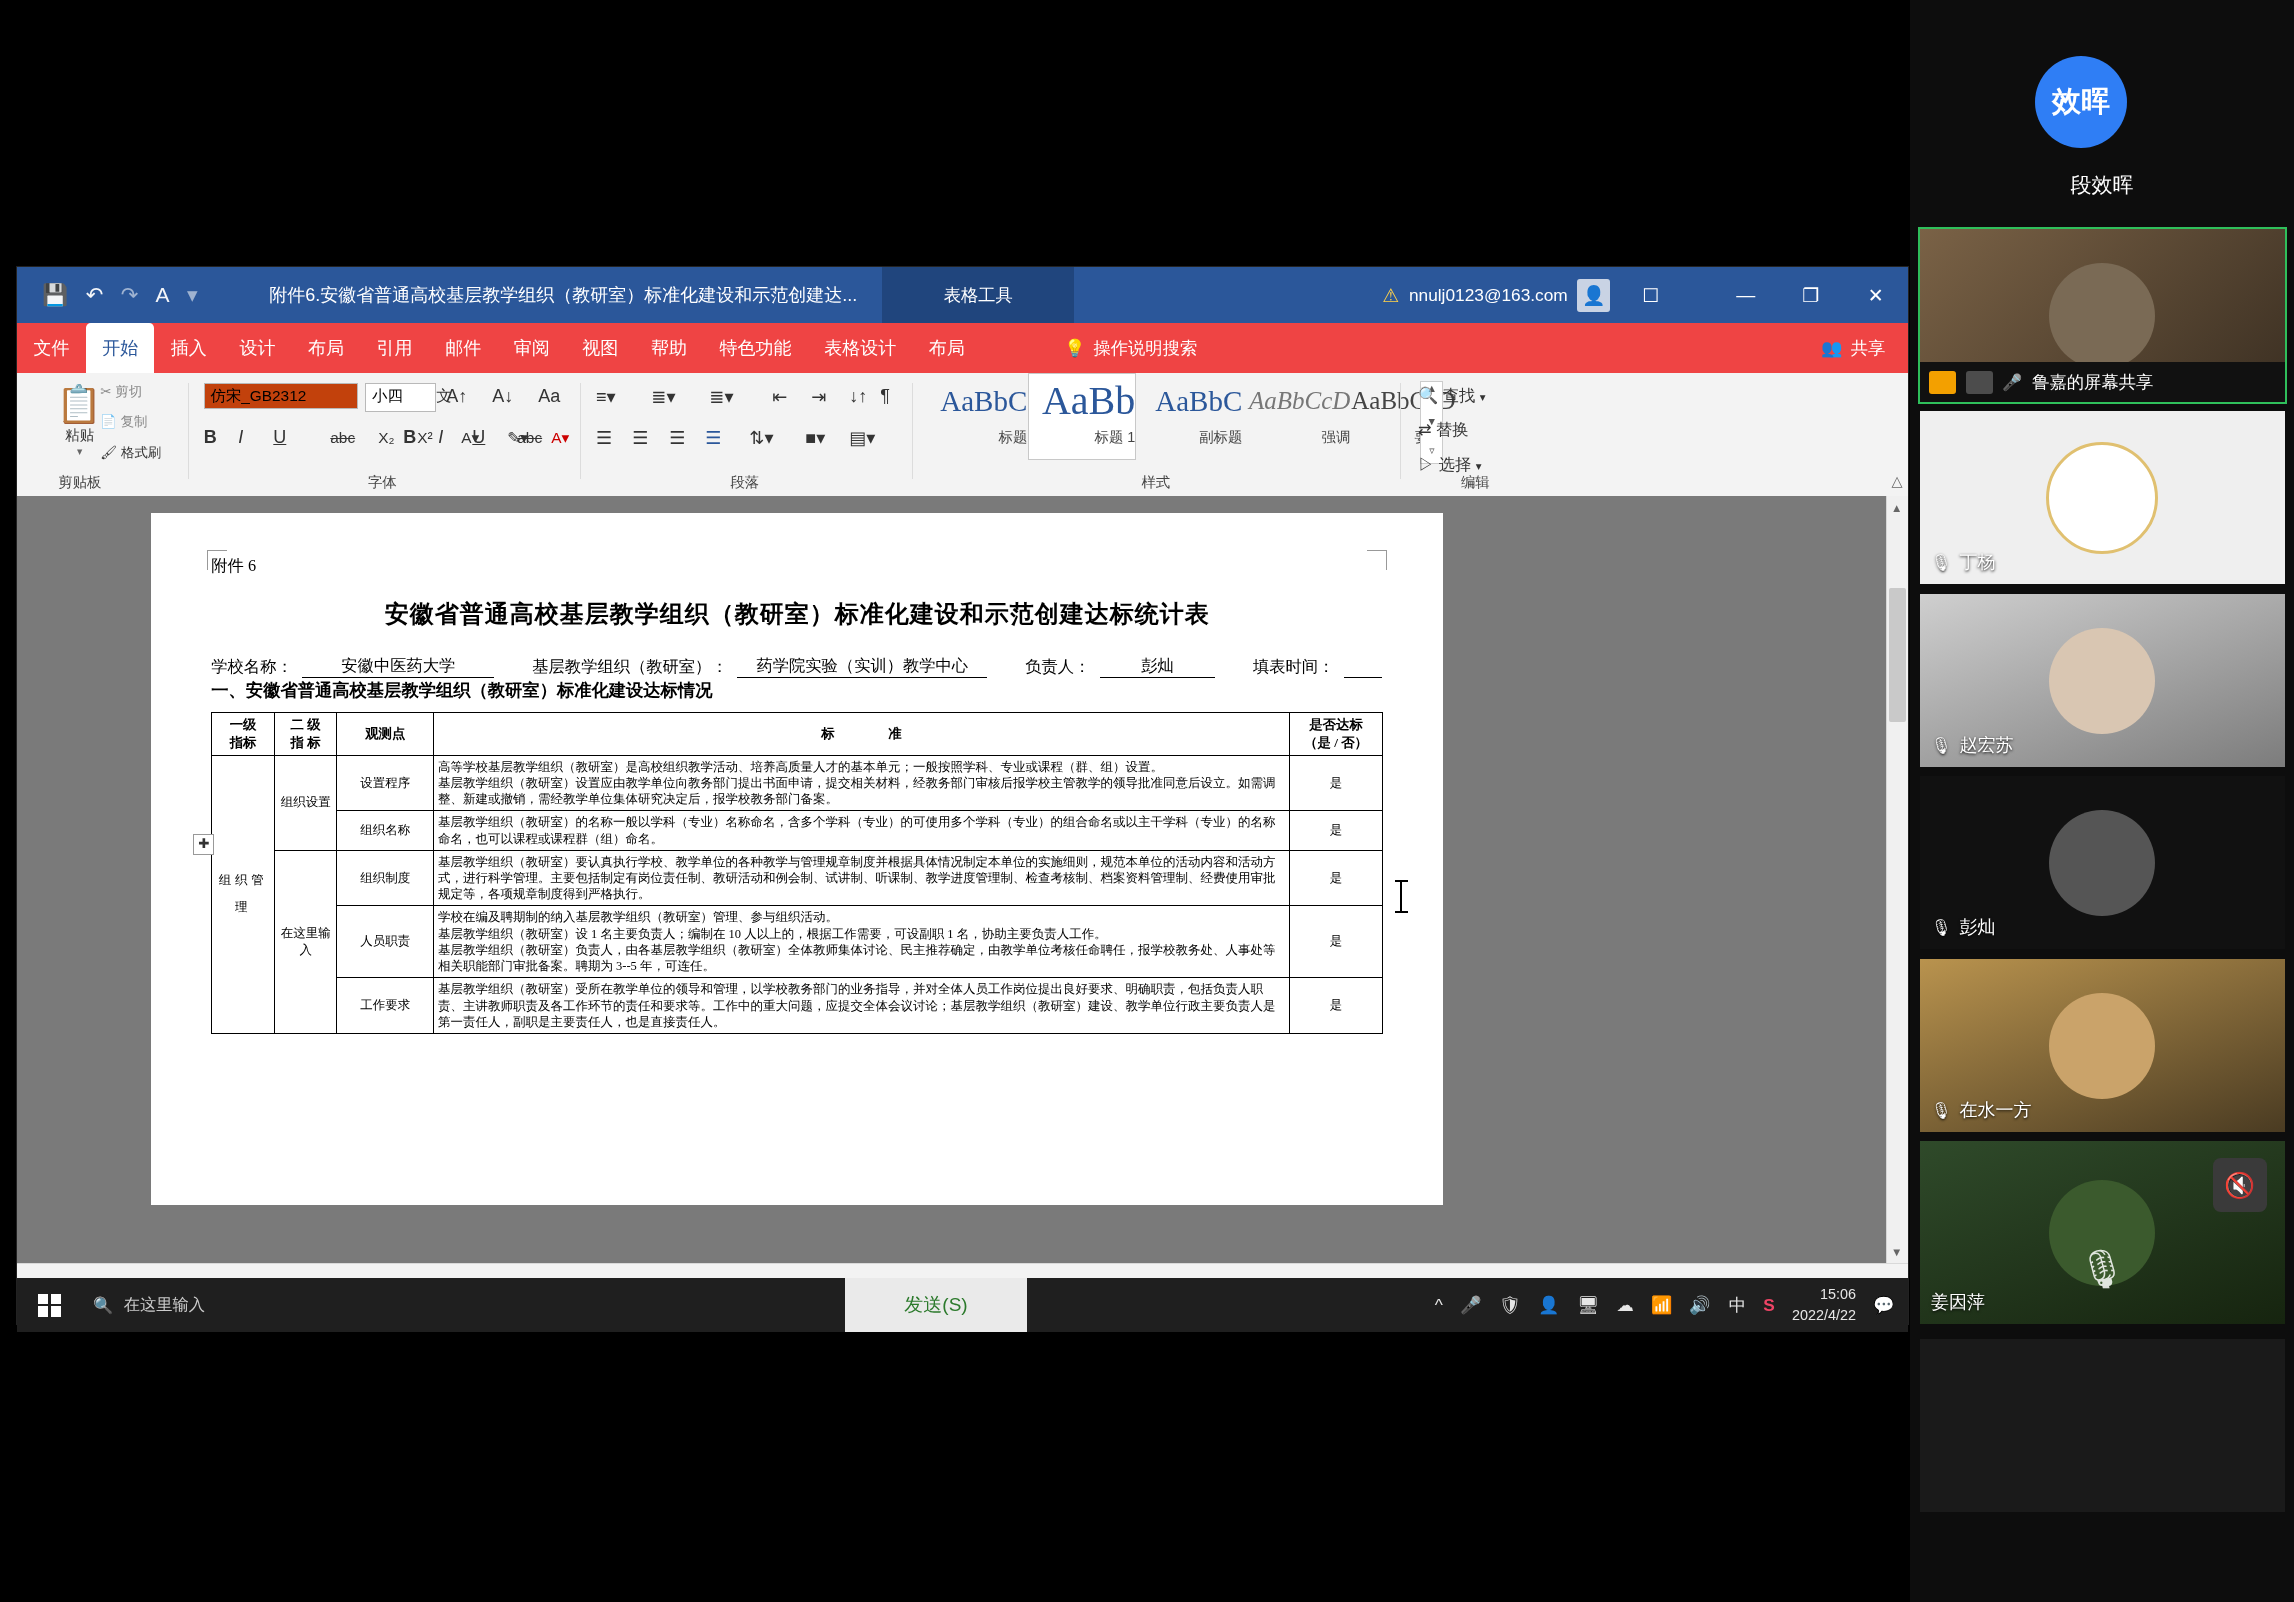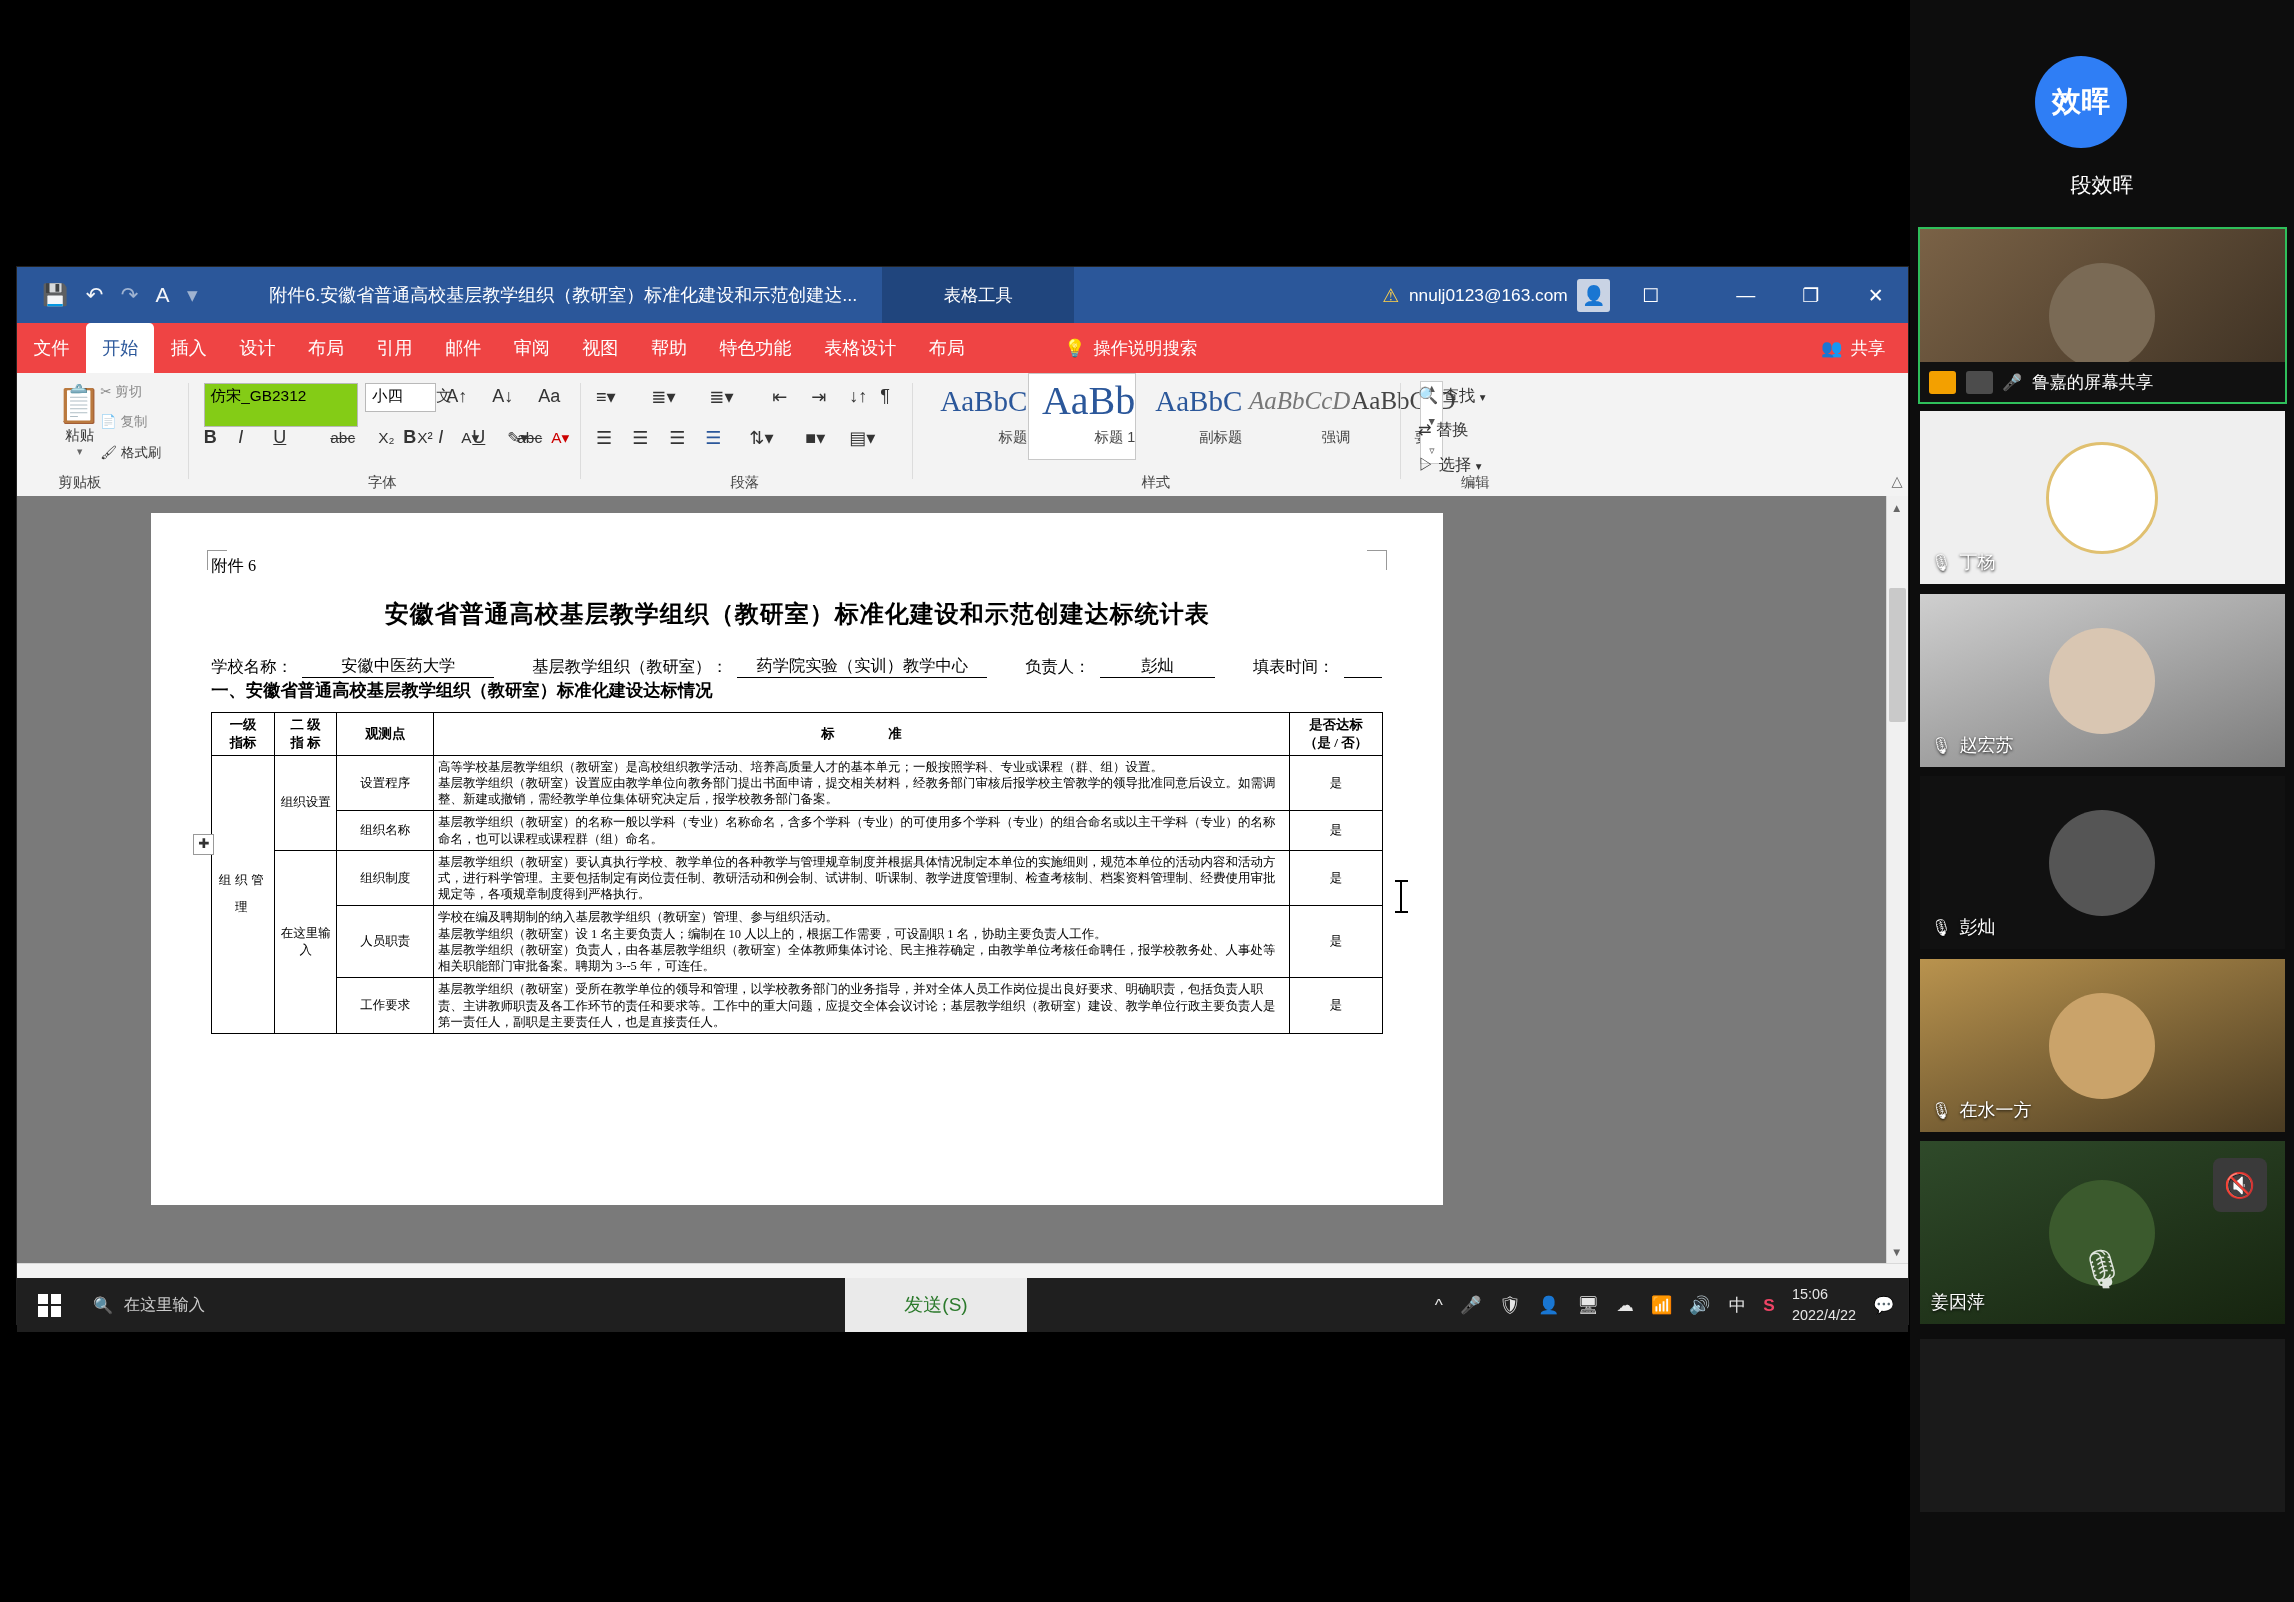--- a/index.html
+++ b/index.html
@@ -30,21 +30,21 @@
   .ribbon{height:123px;background:#f3f3f3;border-bottom:1px solid #d4d4d4;position:relative;}
   .grp{position:absolute;top:0;height:123px;}
   .grp .lbl{position:absolute;bottom:3.8px;width:100%;text-align:center;font-size:14.4px;color:#444;}
   .sep{position:absolute;top:9.6px;width:1px;height:96px;background:#dcdcdc;}
 
   .clip{left:9.6px;width:106px;}
   .clip .paste{position:absolute;left:17.3px;top:9.6px;width:71px;text-align:center;}
   .pasteicon{font-size:37px;color:#2b579a;}
 
   .font-grp{left:173px;width:384px;}
-  .fontbox{position:absolute;left:13.4px;top:9.6px;width:154px;height:44px;border:1px solid #b9b9b9;background:#84cc16;font-size:15.4px;padding:2.9px 5.8px;box-sizing:border-box;}
+  .fontbox{position:absolute;left:13.4px;top:9.6px;width:154px;height:26px;border:1px solid #b9b9b9;background:#c2410c;font-size:15.4px;padding:2.9px 5.8px;box-sizing:border-box;}
   .sizebox{position:absolute;left:175px;top:9.6px;width:71px;height:29px;border:1px solid #b9b9b9;background:#fff;font-size:15.4px;padding:2.9px 5.8px;box-sizing:border-box;}
   .fbtn{position:absolute;font-size:18px;color:#333;}
 
   .para-grp{left:569px;width:317px;}
   .styles-grp{left:903px;width:471px;}
   .stile{position:absolute;top:0;width:106px;height:85px;border:1px solid transparent;text-align:right;}
   .stile .prev{font-size:29px;color:#2b579a;line-height:54px;font-family:"Liberation Serif",serif;}
   .stile .nm{font-size:14.4px;color:#444;}
   .edit-grp{left:1391px;width:134px;}
   .eitem{position:absolute;left:9.6px;font-size:16.3px;color:#333;}
@@ -80,21 +80,21 @@
   .caret:before{top:0;} .caret:after{bottom:0;}
 
   
   .taskbar{position:absolute;left:17.3px;top:1278px;width:1891px;height:54px;background:#1f1f1f;display:flex;align-items:center;}
   .startbtn{width:65px;height:54px;display:flex;align-items:center;justify-content:center;}
   .win-logo{width:23px;height:23px;display:grid;grid-template-columns:1fr 1fr;grid-template-rows:1fr 1fr;gap:2.9px;}
   .win-logo i{background:#fff;display:block;}
   .searchbox{width:173px;height:54px;display:flex;align-items:center;gap:9.6px;color:#ccc;font-size:16.3px;padding-left:11.5px;}
   .send-btn{position:absolute;left:845px;top:1278px;width:182px;height:54px;background:#eaeaea;color:#2c7a2c;font-size:19px;display:flex;align-items:center;justify-content:center;}
   .tb-right{position:absolute;right:0;top:0;height:54px;display:flex;align-items:center;gap:17.3px;padding-right:13.4px;color:#e6e6e6;font-size:17.3px;}
-  .clock{line-height:21px;font-size:14.4px;text-align:left;}
+  .clock{line-height:21px;font-size:14.4px;text-align:right;}
 
   
   .zpanel{position:absolute;left:1910px;top:0;width:384px;height:1602px;background:#0d0d0d;color:#fff;}
   .self-av{position:absolute;left:125px;top:56px;width:92px;height:92px;border-radius:50%;background:#2f7ef5;display:flex;align-items:center;justify-content:center;font-size:29px;font-weight:bold;}
   .self-name{position:absolute;left:0;top:171px;width:384px;text-align:center;font-size:21px;}
   .tile{position:absolute;left:9.6px;width:365px;height:173px;background:#2b2b2b;overflow:hidden;}
   .tile.active{outline:2.9px solid #2fbf5b;}
   .tile .av{position:absolute;left:50%;top:50%;transform:translate(-50%,-50%);width:106px;height:106px;border-radius:50%;background:#7a6a55;}
   .tile .nm{position:absolute;left:11.5px;bottom:9.6px;font-size:18px;display:flex;align-items:center;gap:7.7px;text-shadow:0 1px 2.9px #000;}
   .micic{font-size:16.3px;}

